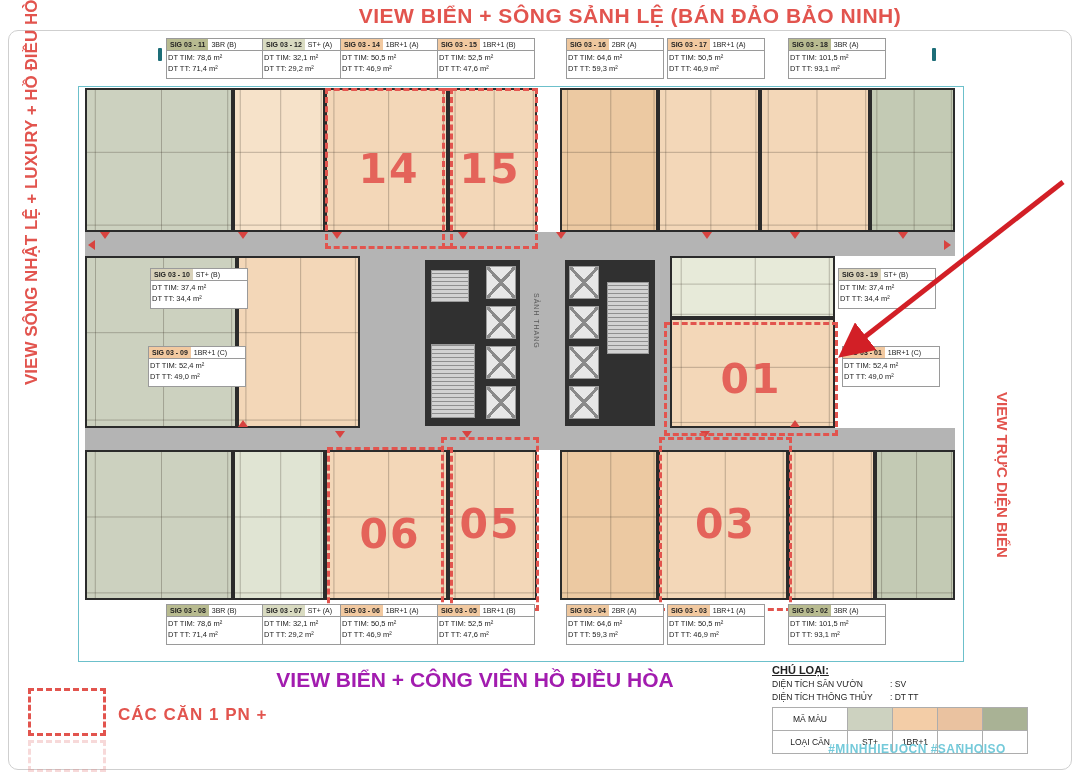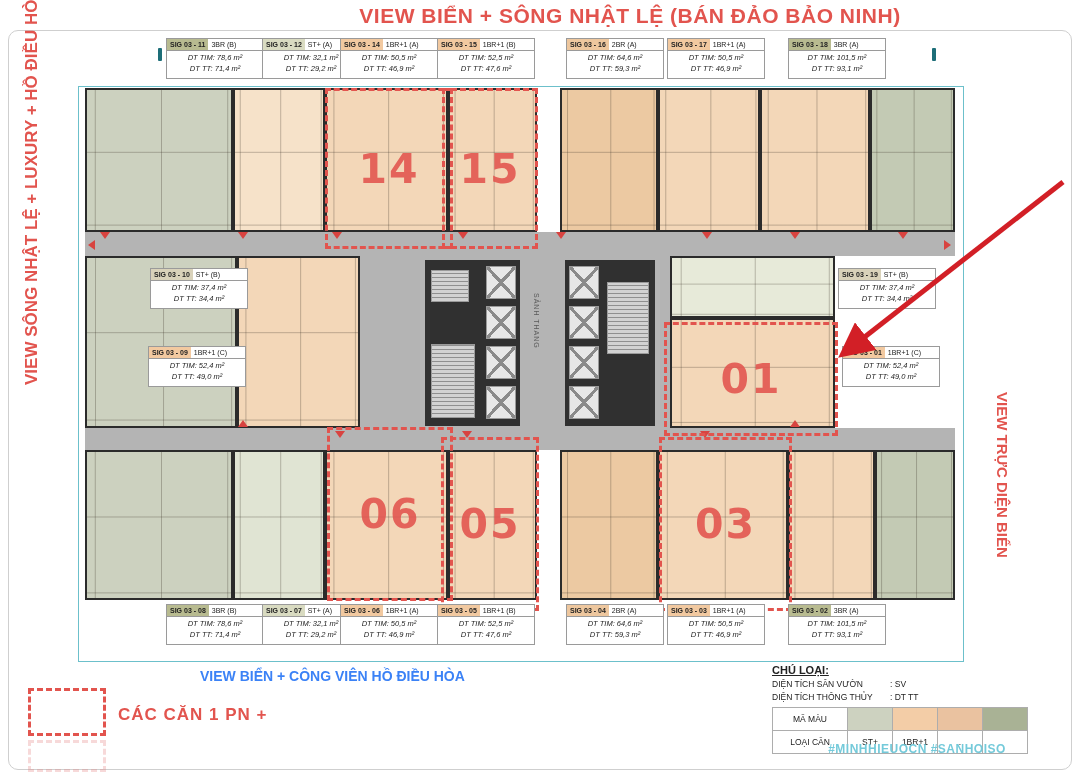--- a/index.html
+++ b/index.html
@@ -9,22 +9,22 @@
                border:1px solid #cfcfcf;border-radius:10px;}
   
   .top-title{position:absolute;left:180px;top:4px;width:900px;text-align:center;
              font-size:21px;font-weight:bold;color:#e2544e;letter-spacing:.5px;}
   .vwrap{position:absolute;width:0;height:0;}
   .vwrap span{display:block;white-space:nowrap;font-weight:bold;color:#e2544e;}
   .vleft{left:32px;top:385px;}
   .vleft span{transform:translate(-50%,-50%) rotate(-90deg);font-size:17px;}
   .vright{left:1002px;top:392px;}
   .vright span{transform:translate(-50%,-50%) rotate(90deg);font-size:15px;}
-  .bottom-view{position:absolute;left:200px;top:668px;width:550px;text-align:left;
-               font-size:14px;font-weight:bold;color:#3b82f6;}
+  .bottom-view{position:absolute;left:200px;top:668px;width:550px;text-align:center;
+               font-size:21px;font-weight:bold;color:#a21caf;}
   .layout-caption{position:absolute;left:230px;top:696px;width:550px;text-align:center;
                   font-size:25px;color:#2d2d2d;}
   
   .teal-frame{position:absolute;left:78px;top:86px;width:884px;height:574px;
               border:1px solid #6cc0cb;}
   .survey-mark{position:absolute;width:4px;height:13px;background:#1d6e78;border-radius:1px;}
   
   .plan{position:absolute;left:85px;top:88px;width:870px;height:512px;}
   .apt{position:absolute;border:2px solid #2b2b2b;box-sizing:border-box;
        background-image:linear-gradient(rgba(60,52,40,.30) 1px,transparent 1px),
@@ -59,21 +59,21 @@
   .hl{position:absolute;border:3px dashed #e2544e;display:flex;align-items:center;
       justify-content:center;z-index:6;}
   .hl-num{font-size:41px;font-weight:bold;color:#e2544e;opacity:.88;letter-spacing:2px;
           font-family:"DejaVu Sans",sans-serif;}
   
   .ulabel{position:absolute;width:96px;background:#fff;border:1px solid #9a9a9a;z-index:10;
           font-size:7.5px;color:#222;}
   .ulabel .head{display:flex;align-items:stretch;border-bottom:1px solid #9a9a9a;}
   .chip{font-weight:bold;padding:2px 3px;font-size:7px;white-space:nowrap;}
   .utype{padding:2px 3px;font-size:7px;white-space:nowrap;}
-  .ubody{text-align:center;padding:2px 1px 3px;line-height:1.45;font-style:italic;}
+  .ubody{text-align:left;padding:2px 1px 3px;line-height:1.45;}
   
   .arrow-svg{position:absolute;left:0;top:0;width:1080px;height:778px;z-index:20;pointer-events:none;}
   
   .pn-box{position:absolute;left:28px;top:688px;width:72px;height:42px;
           border:3px dashed #e2544e;}
   .pn-box-faint{position:absolute;left:28px;top:740px;width:72px;height:26px;
           border:3px dashed rgba(230,120,120,.28);}
   .pn-label{position:absolute;left:118px;top:705px;font-size:17px;font-weight:bold;
             color:#e2544e;letter-spacing:1px;}
   
@@ -88,21 +88,21 @@
   .hashtags{position:absolute;left:772px;top:742px;width:290px;text-align:center;
             font-size:12px;font-weight:bold;color:#74cada;letter-spacing:.5px;}
 </style>
 </head>
 <body>
 
 <div class="canvas">
 
   <div class="outer-frame"></div>
 
-  <div class="top-title">VIEW BIỂN + SÔNG NHẬT LỆ (BÁN ĐẢO BẢO NINH)</div>
+  <div class="top-title">VIEW BIỂN + SÔNG SẢNH LỆ (BÁN ĐẢO BẢO NINH)</div>
   <div class="vwrap vleft">
       <span>VIEW SÔNG NHẬT LỆ + LUXURY + HỒ ĐIỀU HÒA</span>
     </div>
   <div class="vwrap vright">
       <span>VIEW TRỰC DIỆN BIỂN</span>
     </div>
 
   <div class="teal-frame"></div>
   <div class="survey-mark" style="left:158px;top:48px;"></div>
   <div class="survey-mark" style="left:932px;top:48px;"></div>
@@ -173,21 +173,21 @@
 
   <div class="hl" style="left:325px;top:88px;width:122px;height:155px;">
     <span class="hl-num">14</span>
     </div>
   <div class="hl" style="left:442px;top:88px;width:90px;height:155px;">
     <span class="hl-num">15</span>
     </div>
   <div class="hl" style="left:664px;top:322px;width:168px;height:108px;">
     <span class="hl-num">01</span>
     </div>
-  <div class="hl" style="left:327px;top:427px;width:120px;height:168px;">
+  <div class="hl" style="left:327px;top:447px;width:120px;height:168px;">
     <span class="hl-num">06</span>
     </div>
   <div class="hl" style="left:441px;top:437px;width:92px;height:168px;">
     <span class="hl-num">05</span>
     </div>
   <div class="hl" style="left:659px;top:437px;width:127px;height:168px;">
     <span class="hl-num">03</span>
     </div>
 
   <div class="ulabel" style="left:166px;top:38px;">

